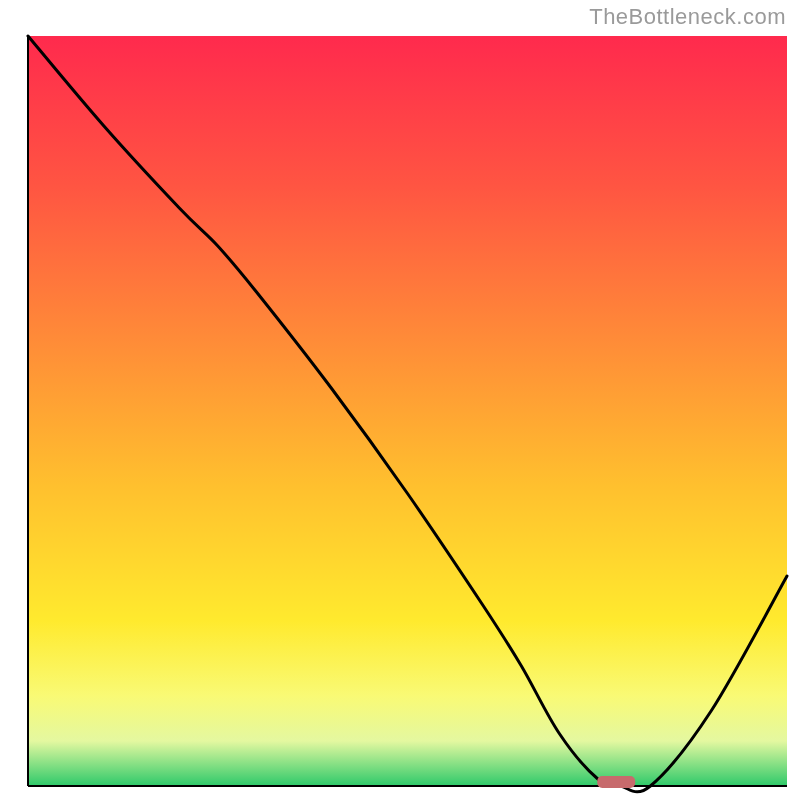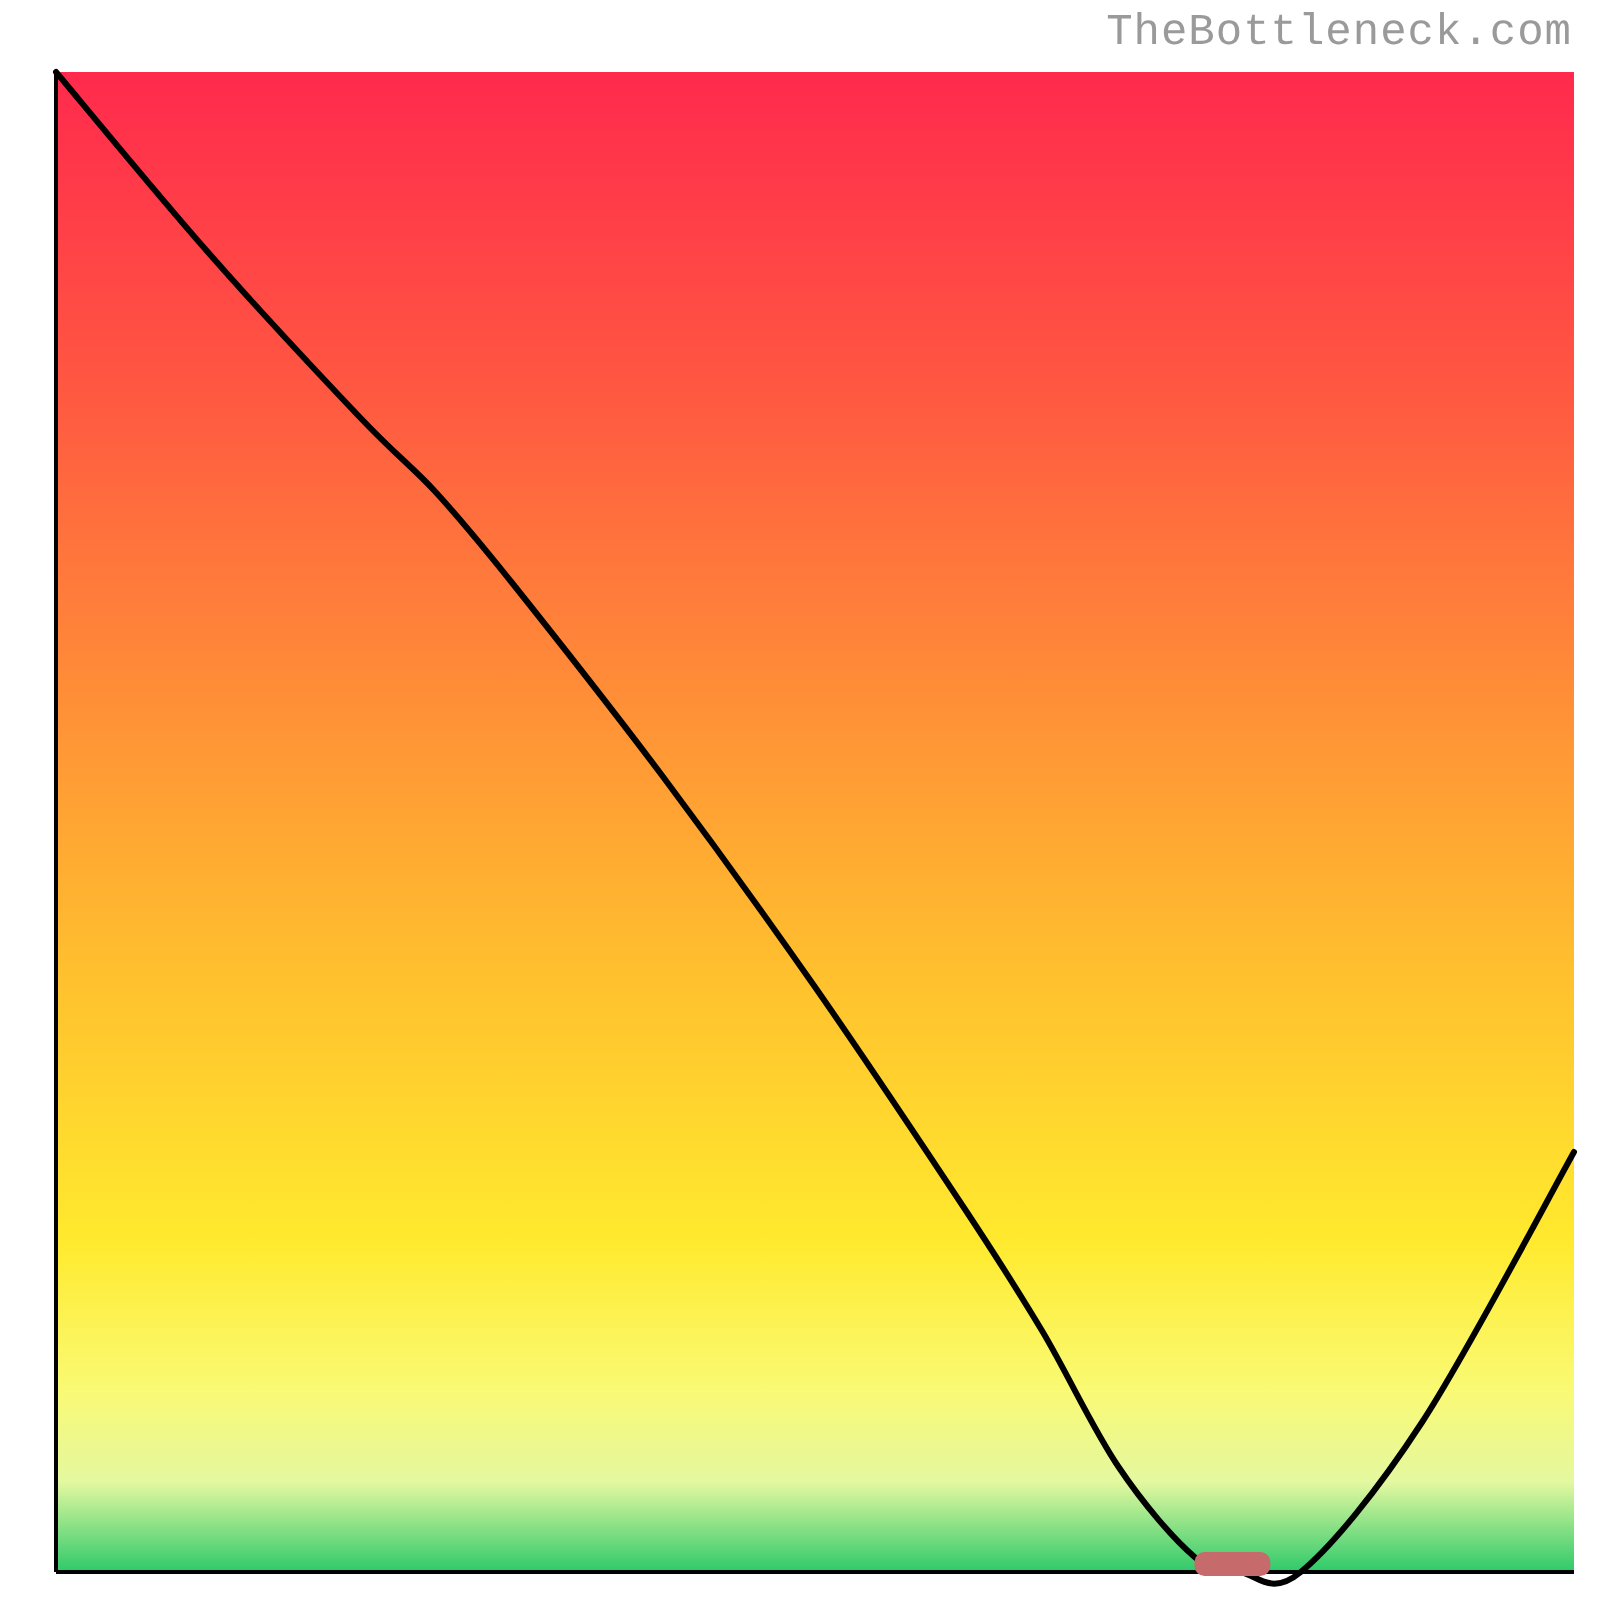--- a/index.html
+++ b/index.html
@@ -19,21 +19,20 @@
   .watermark {
     position: absolute;
     top: 4px;
     right: 14px;
     color: #9a9a9a;
     font-size: 22px;
     font-weight: 500;
     letter-spacing: 0.5px;
     z-index: 10;
     user-select: none;
-    font-family: Liberation Mono, monospace;
   }
   svg.plot {
     position: absolute;
     left: 0;
     top: 0;
     width: 800px;
     height: 800px;
   }
 </style>
 </head>

